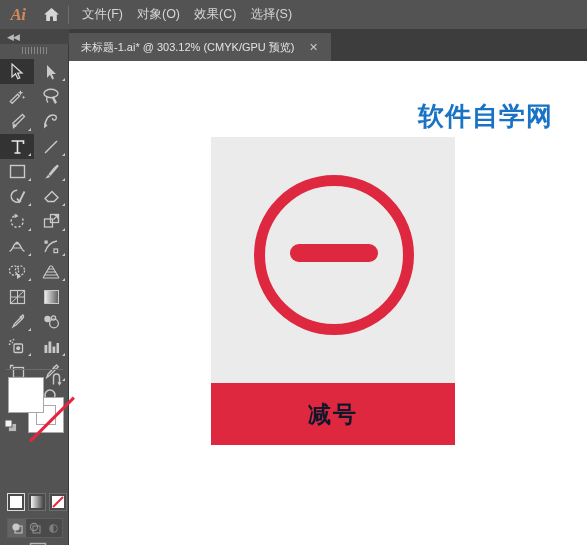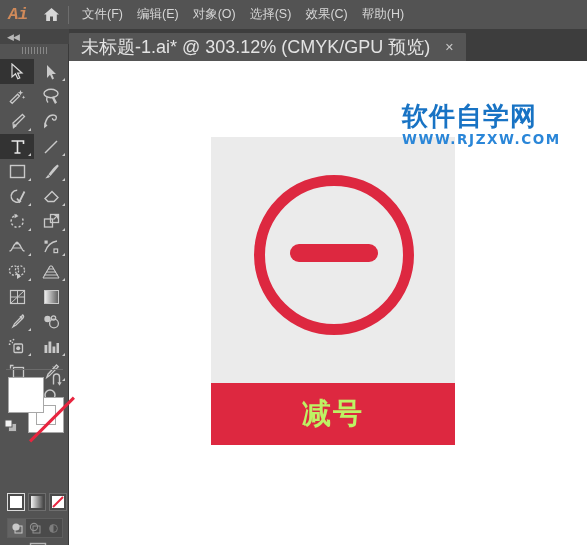--- a/index.html
+++ b/index.html
@@ -12,42 +12,42 @@
   #app { position:relative; width:587px; height:545px; overflow:hidden; }
 
   
   #menubar {
     position:absolute; left:0; top:0; width:587px; height:29px;
     background:#535353; display:flex; align-items:center;
   }
   #ai-logo {
     width:36px; height:29px; display:flex; align-items:center; justify-content:center;
     color:#d08a5a; font-size:17px; font-weight:bold; font-style:italic;
-    font-family:Liberation Mono, monospace; letter-spacing:-0.5px;
+    font-family:Liberation Serif, serif; letter-spacing:-0.5px;
   }
   #home-btn {
     width:30px; height:29px; display:flex; align-items:center; justify-content:center;
   }
   #menu-sep { width:1px; height:18px; background:#6d6d6d; margin:0 6px 0 2px; }
   .menu-item {
     color:#d6d6d6; font-size:12.5px; padding:0 7px; height:29px;
     display:flex; align-items:center; white-space:nowrap; cursor:default;
   }
 
   
   #tabbar {
     position:absolute; left:0; top:29px; width:587px; height:32px;
     background:#3d3d3d;
   }
   #doc-tab {
     position:absolute; left:69px; top:4px; height:28px;
     background:#555555; display:flex; align-items:center;
     padding:0 6px 0 12px; border-top-left-radius:1px; border-top-right-radius:1px;
   }
-  #doc-tab-title { color:#e3e3e3; font-size:18px; white-space:nowrap; }
+  #doc-tab-title { color:#e3e3e3; font-size:11px; white-space:nowrap; }
   #doc-tab-close {
     margin-left:12px; margin-right:4px; color:#c8c8c8; font-size:11px;
     width:14px; height:14px; display:flex; align-items:center; justify-content:center;
     cursor:pointer;
   }
 
   
   #toolpanel {
     position:absolute; left:0; top:29px; width:69px; height:516px;
     background:#535353; border-right:1px solid #3a3a3a;
@@ -145,26 +145,26 @@
   }
   #art-minus {
     position:absolute; left:79px; top:107px; width:88px; height:18px;
     background:#dd2840; border-radius:9px;
   }
   #art-band {
     position:absolute; left:0; bottom:0; width:244px; height:62px;
     background:#dd2840; display:flex; align-items:center; justify-content:center;
   }
   #art-band-label {
-    color:#bef264; font-size:29px; font-weight:bold; letter-spacing:2px;
+    color:#0f172a; font-size:23px; font-weight:bold; letter-spacing:2px;
     font-family:"DejaVu Sans","Liberation Sans",sans-serif;
   }
 
   
-  #watermark { position:absolute; left:332px; top:42px; width:165px; }
+  #watermark { position:absolute; left:348px; top:42px; width:165px; }
   #wm-cn {
     color:#1873c4; font-size:26px; font-weight:bold; letter-spacing:1px;
     text-shadow:0 0 1px #fff, 1px 1px 0 #ffffff, -1px -1px 0 #ffffff;
     font-family:"DejaVu Sans","Liberation Sans",sans-serif; line-height:1.05;
   }
   #wm-url {
     color:#2a86d8; font-size:13.5px; font-weight:bold; letter-spacing:1.6px;
     margin-top:1px; font-family:"DejaVu Sans","Liberation Sans",sans-serif;
   }
 </style>
@@ -175,25 +175,23 @@
 
   <div id="menubar">
     <div id="ai-logo">Ai</div>
     <div id="home-btn">
       <svg width="17" height="15" viewBox="0 0 17 15">
         <path d="M8.5 1 L16 7.5 L13.8 7.5 L13.8 14 L10 14 L10 9.6 L7 9.6 L7 14 L3.2 14 L3.2 7.5 L1 7.5 Z" fill="#d6d6d6"></path>
       </svg>
     </div>
     <div id="menu-sep"></div>
     <div class="menu-item">文件(F)</div>
-    <div class="menu-item">编辑(E)</div>
     <div class="menu-item">对象(O)</div>
+    <div class="menu-item">效果(C)</div>
     <div class="menu-item">选择(S)</div>
-    <div class="menu-item">效果(C)</div>
-    <div class="menu-item">帮助(H)</div>
   </div>
 
   <div id="tabbar">
     <div id="doc-tab">
       <span id="doc-tab-title">未标题-1.ai* @ 303.12% (CMYK/GPU 预览)</span>
       <span id="doc-tab-close">✕</span>
     </div>
   </div>
 
   <div id="toolpanel">
@@ -522,18 +520,17 @@
       <div id="art-bg"></div>
       <div id="art-circle"></div>
       <div id="art-minus"></div>
       <div id="art-band">
         <span id="art-band-label">减号</span>
       </div>
     </div>
 
     <div id="watermark">
       <div id="wm-cn">软件自学网</div>
-      <div id="wm-url">WWW.RJZXW.COM</div>
     </div>
 
   </div>
 
 </div>
 
 </body></html>

